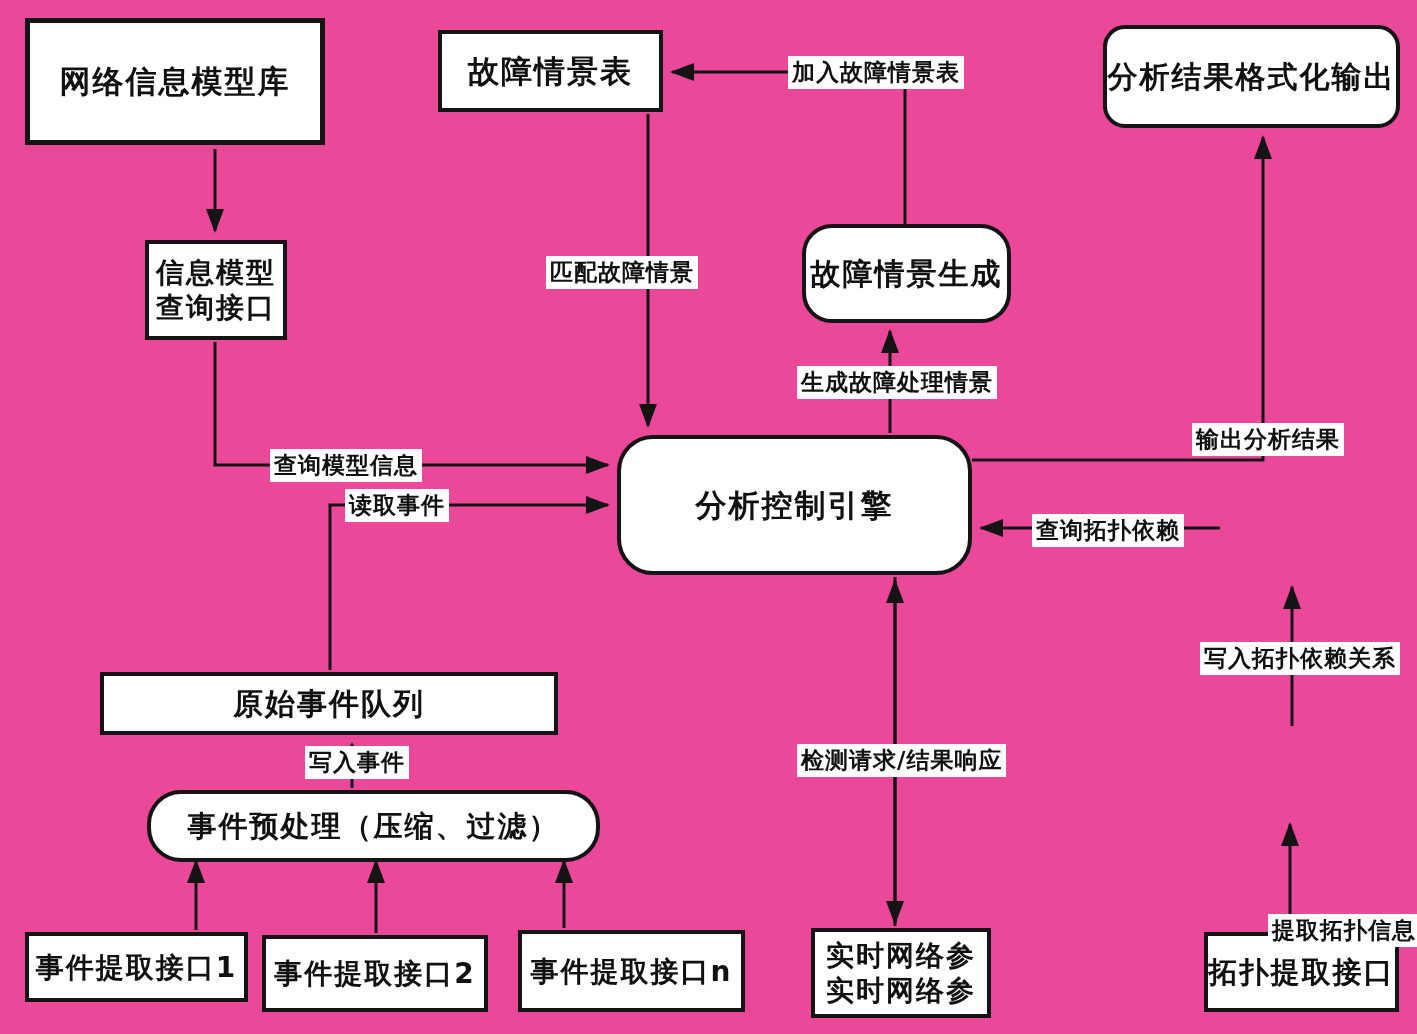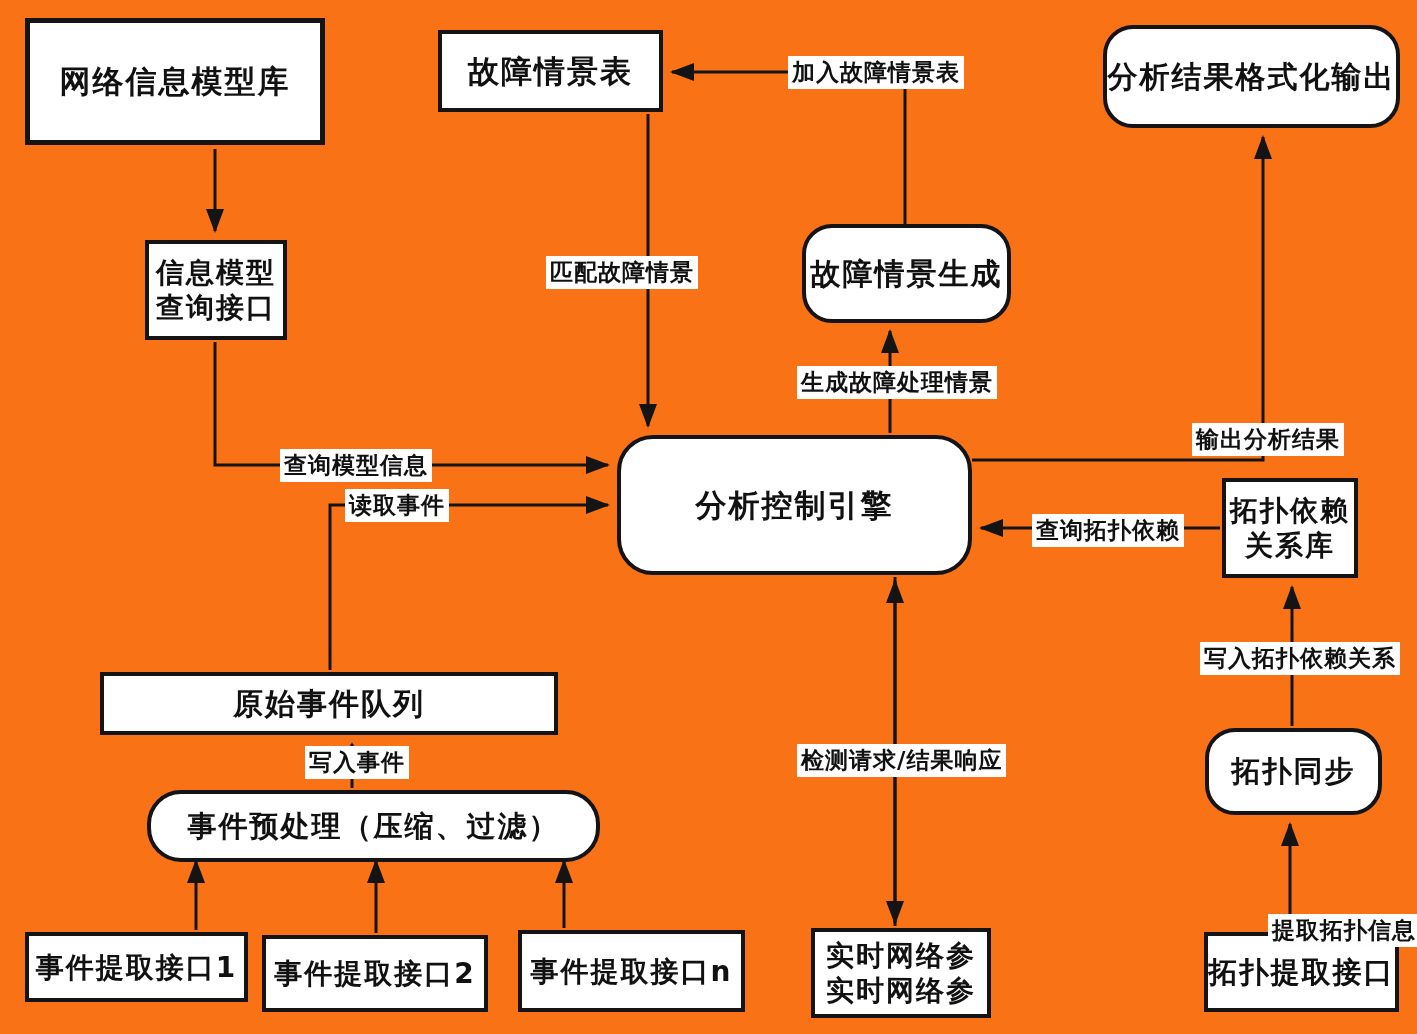--- a/index.html
+++ b/index.html
@@ -1,18 +1,18 @@
 <!DOCTYPE html>
 <html><head>
 <meta charset="utf-8">
 <style>
   html,body{margin:0;padding:0;background:#e8e8e8;}
   .stage{
     position:relative;width:1417px;height:1034px;margin:0 auto;
-    background:#f97316;overflow:hidden;
+    background:#ec4899;overflow:hidden;
     font-family:"DejaVu Sans",sans-serif;color:#111;
   }
   .wires{position:absolute;left:0;top:0;width:1417px;height:1034px;}
   .node{
     position:absolute;display:flex;flex-direction:column;align-items:center;justify-content:center;
     background:#fff;border:4px solid #141414;box-sizing:border-box;
     font-weight:700;text-align:center;letter-spacing:2px;line-height:1.25;
   }
   .node.thick{border-width:5px;}
   .node.rounded{border-radius:30px;}
@@ -60,36 +60,32 @@
 
   <div class="node fs28" style="left:145px;top:240px;width:142px;height:100px;">
     <div>信息模型</div>
     <div>查询接口</div>
   </div>
 
   <div class="node fs31" style="left:438px;top:30px;width:225px;height:82px;">
     <span>故障情景表</span>
   </div>
 
-  <div class="node rounded fs30" style="left:1103px;top:25px;width:297px;height:103px;">
+  <div class="node rounded fs30" style="left:1103px;top:25px;width:297px;height:103px;border-radius:22px;">
     <span>分析结果格式化输出</span>
   </div>
 
   <div class="node rounded fs30" style="left:802px;top:224px;width:209px;height:99px;">
     <span>故障情景生成</span>
   </div>
 
   <div class="node rounded fs31" style="left:617px;top:435px;width:355px;height:140px;border-radius:36px;">
     <span>分析控制引擎</span>
   </div>
 
-  <div class="node fs28" style="left:1222px;top:478px;width:136px;height:100px;">
-    <div>拓扑依赖</div>
-    <div>关系库</div>
-  </div>
 
   <div class="node fs30" style="left:100px;top:672px;width:458px;height:63px;">
     <span>原始事件队列</span>
   </div>
 
   <div class="node stadium fs29" style="left:147px;top:790px;width:453px;height:72px;">
     <span>事件预处理（压缩、过滤）</span>
   </div>
 
   <div class="node fs28" style="left:25px;top:932px;width:223px;height:70px;">
@@ -102,29 +98,26 @@
 
   <div class="node fs28" style="left:518px;top:930px;width:227px;height:82px;">
     <span>事件提取接口n</span>
   </div>
 
   <div class="node fs28" style="left:811px;top:928px;width:180px;height:90px;">
     <div>实时网络参</div>
     <div>实时网络参</div>
   </div>
 
-  <div class="node rounded fs29" style="left:1205px;top:728px;width:177px;height:87px;">
-    <span>拓扑同步</span>
-  </div>
 
   <div class="node fs29" style="left:1204px;top:932px;width:195px;height:80px;">
     <span>拓扑提取接口</span>
   </div>
 
-  <div class="edge-label" style="left:280px;top:449px;">查询模型信息</div>
+  <div class="edge-label" style="left:270px;top:449px;">查询模型信息</div>
   <div class="edge-label" style="left:345px;top:489px;">读取事件</div>
   <div class="edge-label" style="left:546px;top:256px;">匹配故障情景</div>
   <div class="edge-label" style="left:788px;top:56px;">加入故障情景表</div>
   <div class="edge-label" style="left:797px;top:366px;">生成故障处理情景</div>
   <div class="edge-label" style="left:1192px;top:423px;">输出分析结果</div>
   <div class="edge-label" style="left:1032px;top:514px;">查询拓扑依赖</div>
   <div class="edge-label" style="left:797px;top:744px;">检测请求/结果响应</div>
   <div class="edge-label" style="left:305px;top:746px;">写入事件</div>
   <div class="edge-label" style="left:1200px;top:642px;">写入拓扑依赖关系</div>
   <div class="edge-label" style="left:1222px;top:914px;margin-left:46px;">提取拓扑信息</div>

